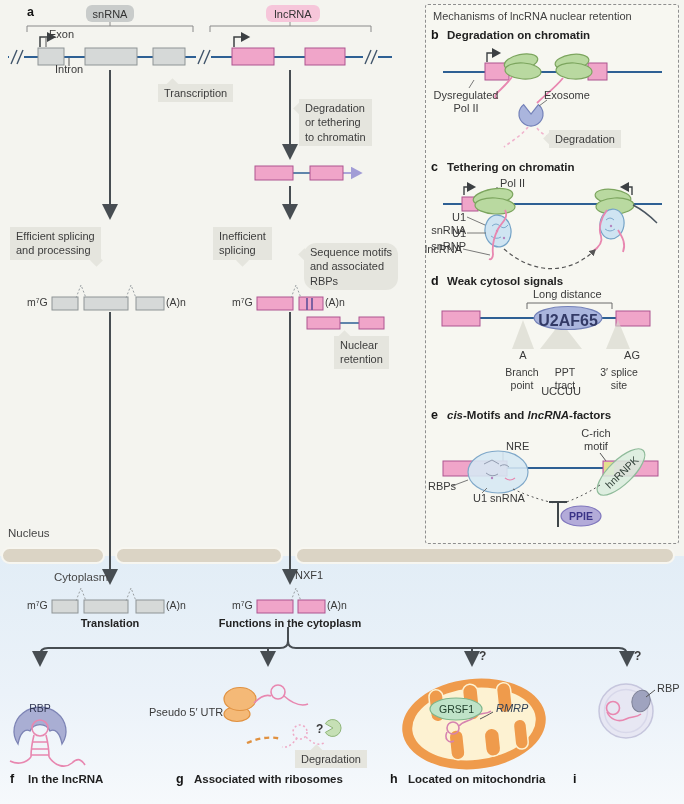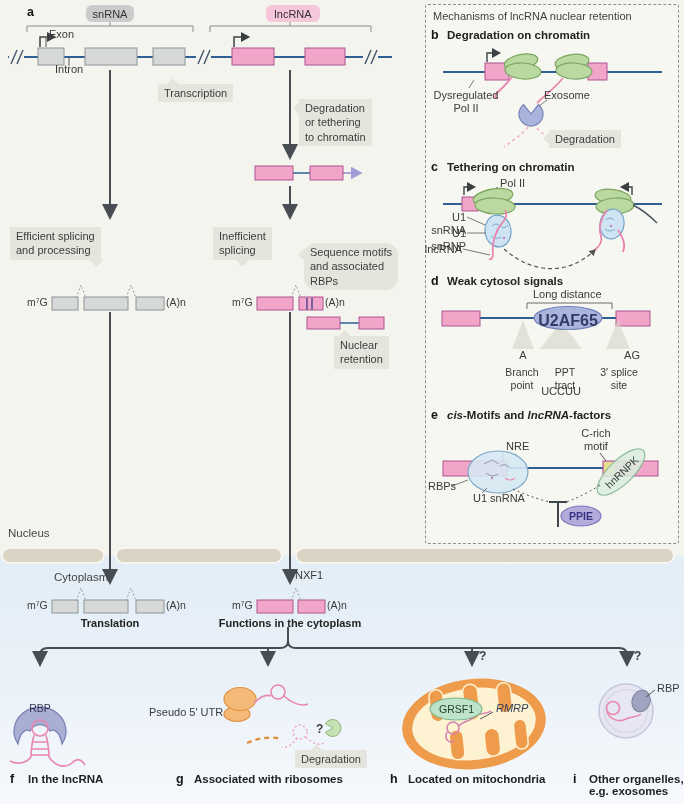--- a/index.html
+++ b/index.html
@@ -385,15 +385,13 @@
   <div class="letter" style="left:176px;top:772px;">g</div>
   <div class="ptitle" style="left:194px;top:773px;">Associated with ribosomes</div>
 
   <div class="label ctr" style="left:433px;top:703px;width:47px;font-size:10.5px;color:#21402c;">GRSF1</div>
   <div class="label" style="left:496px;top:702px;font-style:italic;color:#2f3f55;">RMRP</div>
   <div class="letter" style="left:390px;top:772px;">h</div>
   <div class="ptitle" style="left:408px;top:773px;">Located on mitochondria</div>
 
   <div class="label" style="left:657px;top:682px;">RBP</div>
   <div class="letter" style="left:573px;top:772px;">i</div>
-  <div class="ptitle" style="left:589px;top:773px;">Other organelles,
-e.g. exosomes</div>
 </div>
 
 </body></html>

